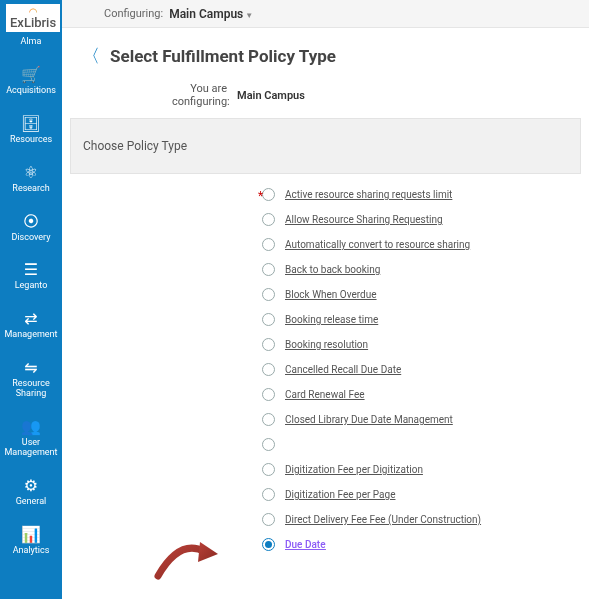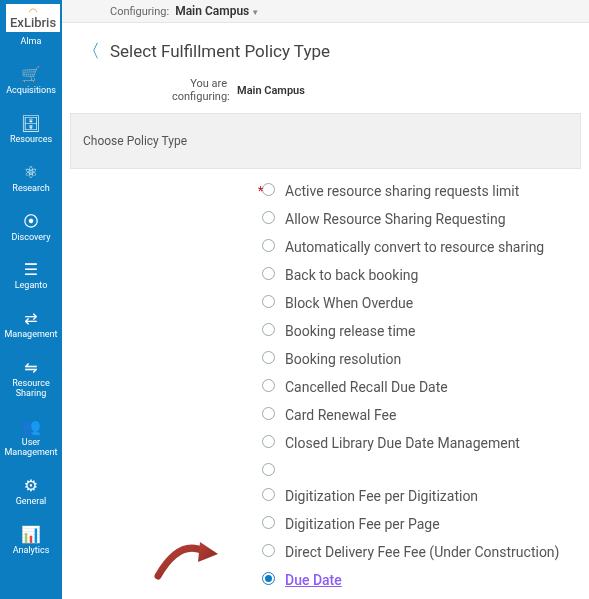--- a/index.html
+++ b/index.html
@@ -37,21 +37,21 @@
     text-align: center;
     cursor: pointer;
   }
   .sidebar-item .icon { font-size: 16px; margin-bottom: 3px; line-height:1;}
   .sidebar-item + .sidebar-item { margin-top: 4px; }
   
   .main { flex: 1; display: flex; flex-direction: column; }
   .topbar {
     background: #f5f5f5;
     border-bottom: 1px solid #e5e5e5;
-    padding: 4px 18px;
+    padding: 4px 12px;
     display: flex;
     align-items: center;
     height: 28px;
   }
   .logo-wrap {
     position: absolute;
     top: 4px; left: 6px;
     background:#fff;
     padding:2px 4px;
     z-index:5;
@@ -76,21 +76,21 @@
     cursor:pointer;
   }
   .config-val .caret { font-size:8px; color:#888; margin-left:2px;}
   
   .page-head {
     padding: 16px 20px 10px 20px;
     display: flex;
     align-items: center;
   }
   .back { color: #0d7dc1; font-size: 18px; margin-right: 10px; cursor:pointer;}
-  .title { color: #444; font-size: 17px; font-weight: 400; }
+  .title { color: #444; font-size: 17px; font-weight: 700; }
   .subhead {
     display:flex;
     align-items:center;
     justify-content:flex-start;
     padding: 4px 20px 10px 110px;
     font-size: 11px;
     color:#555;
   }
   .subhead .lbl { text-align:right; color:#555; margin-right:10px; width:55px;}
   .subhead .val { font-weight:600; color:#333;}
@@ -110,25 +110,26 @@
   }
   .req-mark {
     color: #c00;
     position: absolute;
     left: 196px;
     top: 15px;
     font-size: 12px;
   }
   .radio-row {
     display: flex;
-    align-items: flex-start;
+    align-items: center;
     margin-bottom: 12px;
-    font-size: 14px;
+    font-size: 10px;
     color: #555;
     cursor:pointer;
+    text-decoration:underline;
   }
   .radio {
     width: 13px; height: 13px;
     border: 1.5px solid #9aa;
     border-radius: 50%;
     margin-right: 10px;
     flex-shrink: 0;
     display:flex; align-items:center; justify-content:center;
   }
   .radio.selected { border-color:#0d7dc1; }

